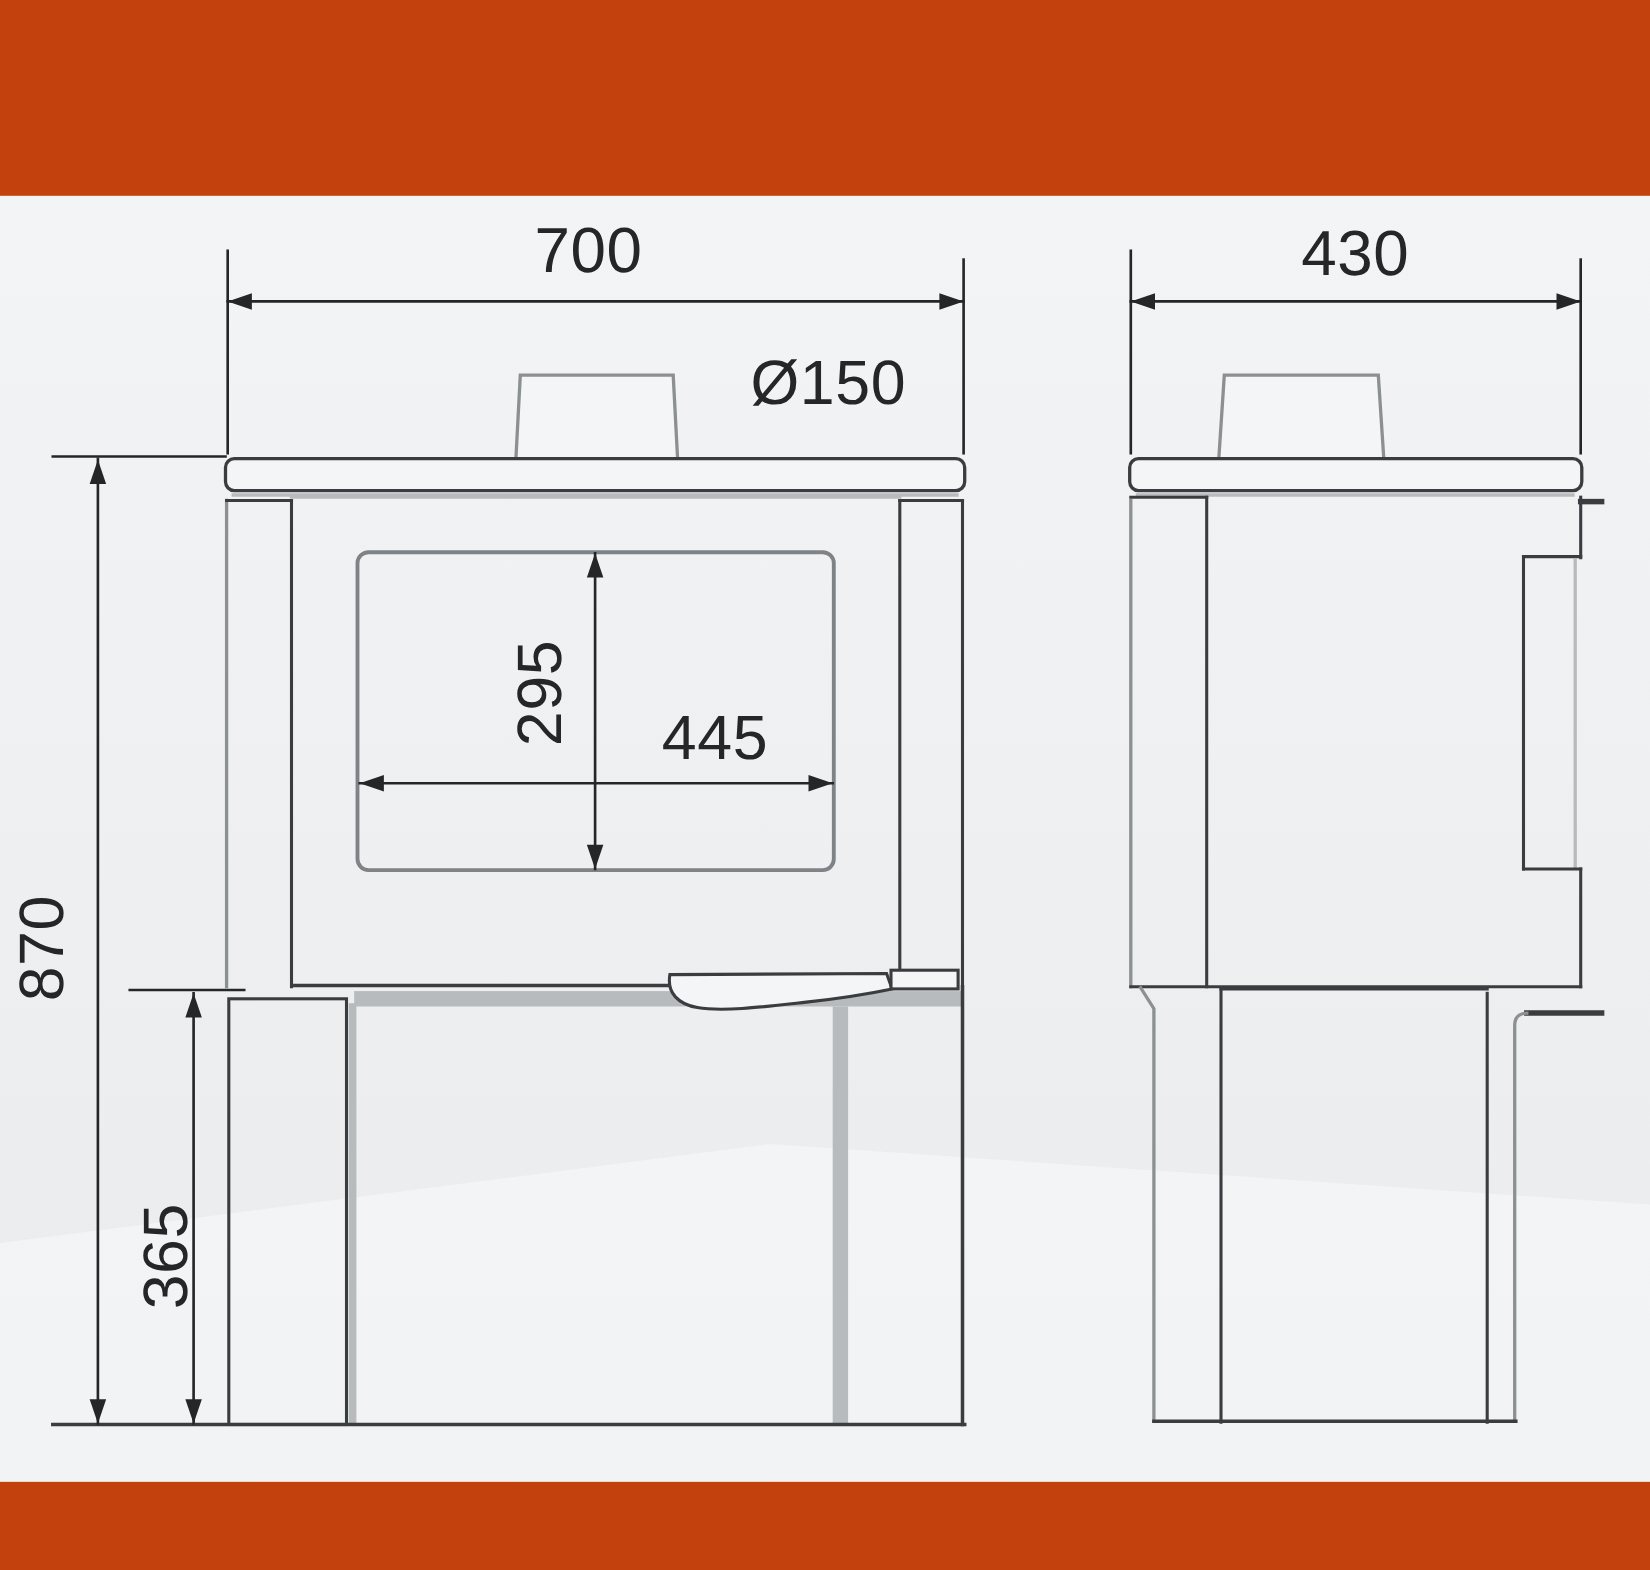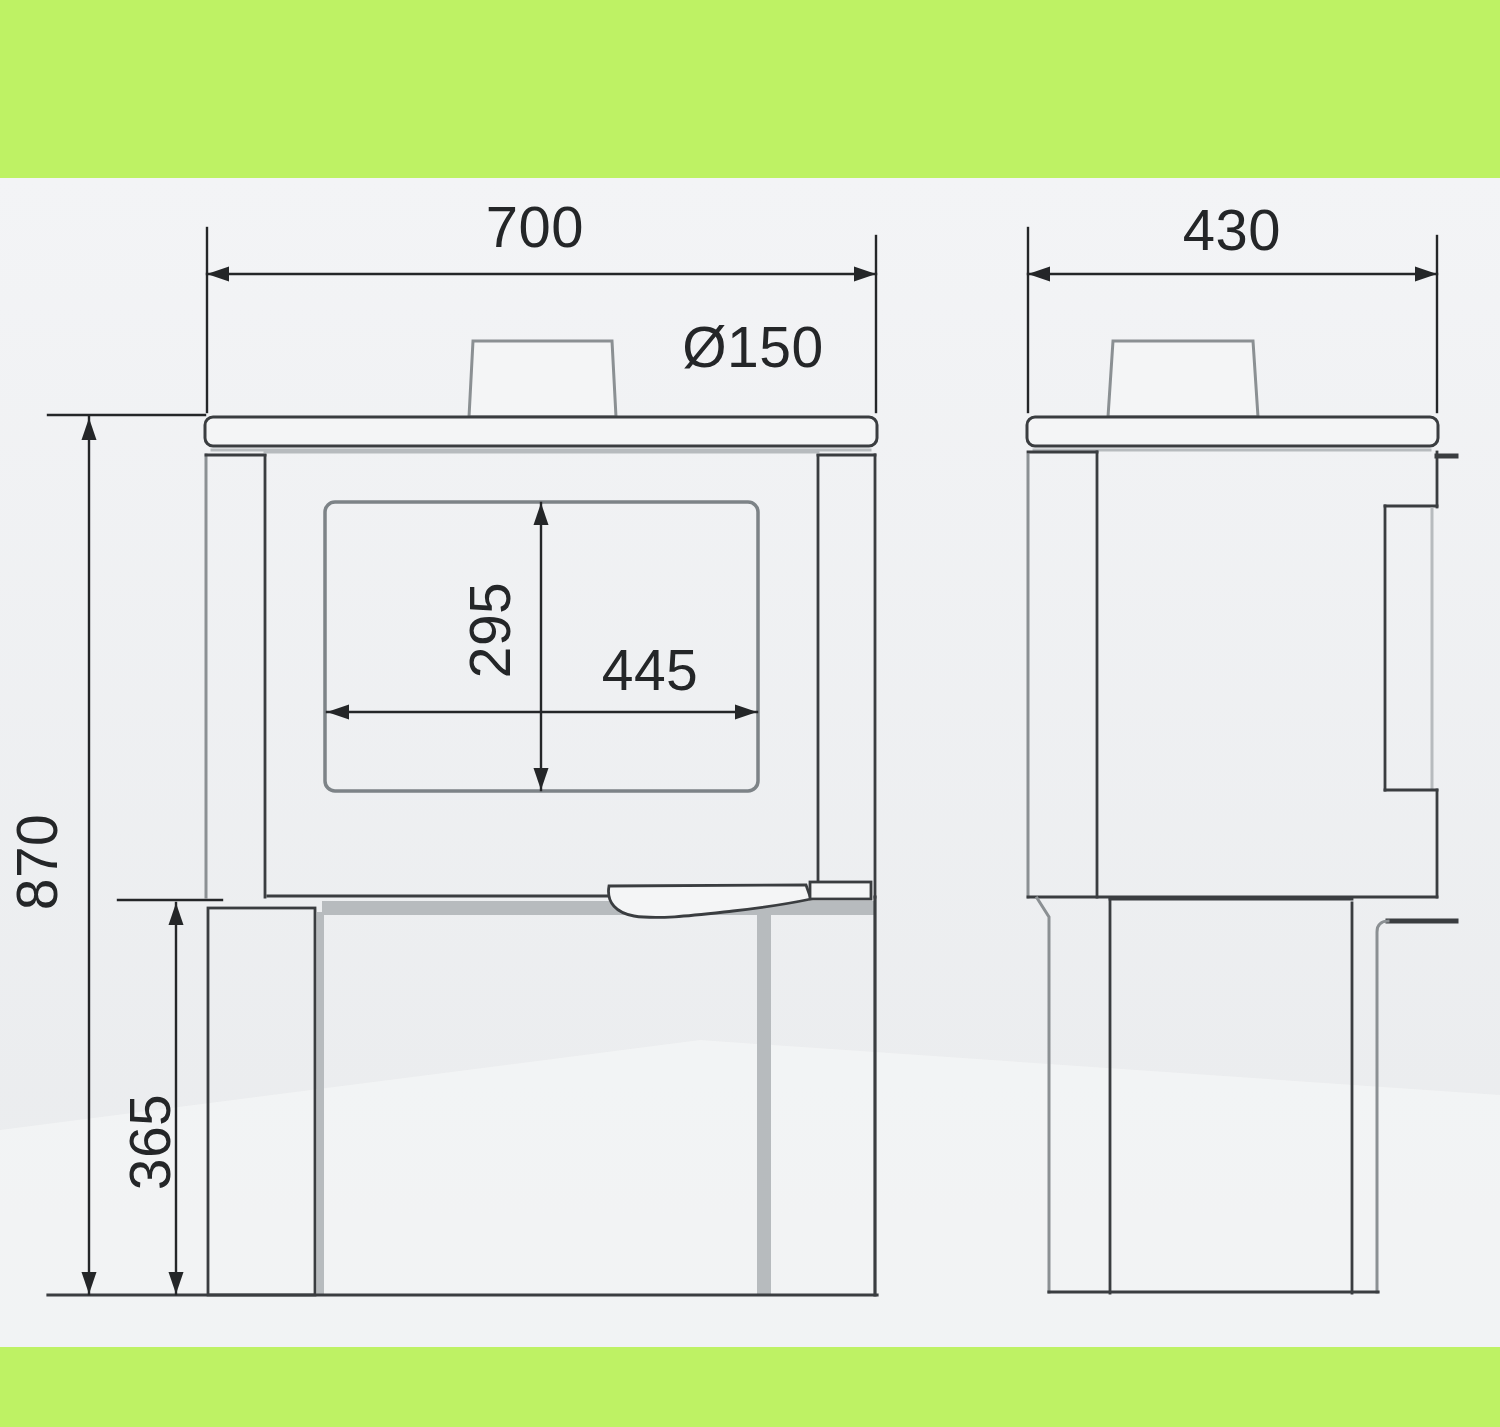--- a/index.html
+++ b/index.html
@@ -1,16 +1,16 @@
 <!DOCTYPE html>
 <html style="--ink: #242628; --ink2: #3a3d40; --mid: #8b9093; --light: #b7bbbe; --glass: #7d8387; --panel: #f4f5f6; --canvas1: #f3f4f6; --canvas2: #e9ebed; --floor: #f6f7f8;"><head>
 <meta charset="utf-8">
 <style>
   html,body{margin:0;padding:0;background:#ffffff;}
-  .stage{position:relative;width:1500px;height:1427px;background:#bef264;overflow:hidden;
+  .stage{position:relative;width:1500px;height:1427px;background:#c2410c;overflow:hidden;
          font-family:"Liberation Sans",sans-serif;}
   svg{position:absolute;left:0;top:0;}
   
   .s-dim   {stroke:var(--ink);  stroke-width:2.4; fill:none; stroke-linecap:square;}
   .s-ink2  {stroke:var(--ink2); stroke-width:2.8; fill:none; stroke-linecap:square;}
   .s-ink2t {stroke:var(--ink2); stroke-width:3.2; fill:none; stroke-linecap:square;}
   .s-mid   {stroke:var(--mid);  stroke-width:3;   fill:none; stroke-linecap:square;}
   .s-light {stroke:var(--light);stroke-width:3;   fill:none; stroke-linecap:square;}
   .s-tick  {stroke:var(--ink2); stroke-width:5;   fill:none; stroke-linecap:square;}
   .f-arrow {fill:var(--ink); stroke:none;}

